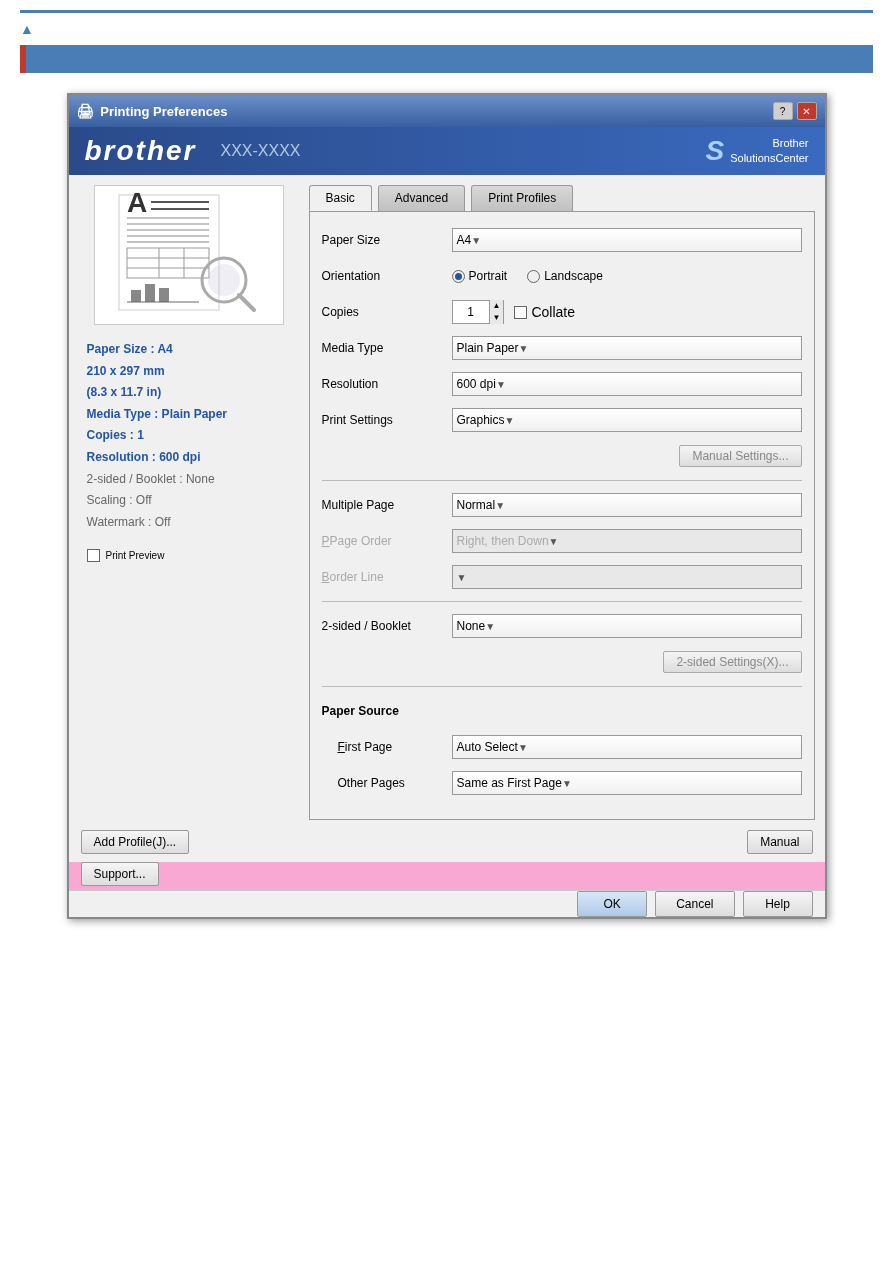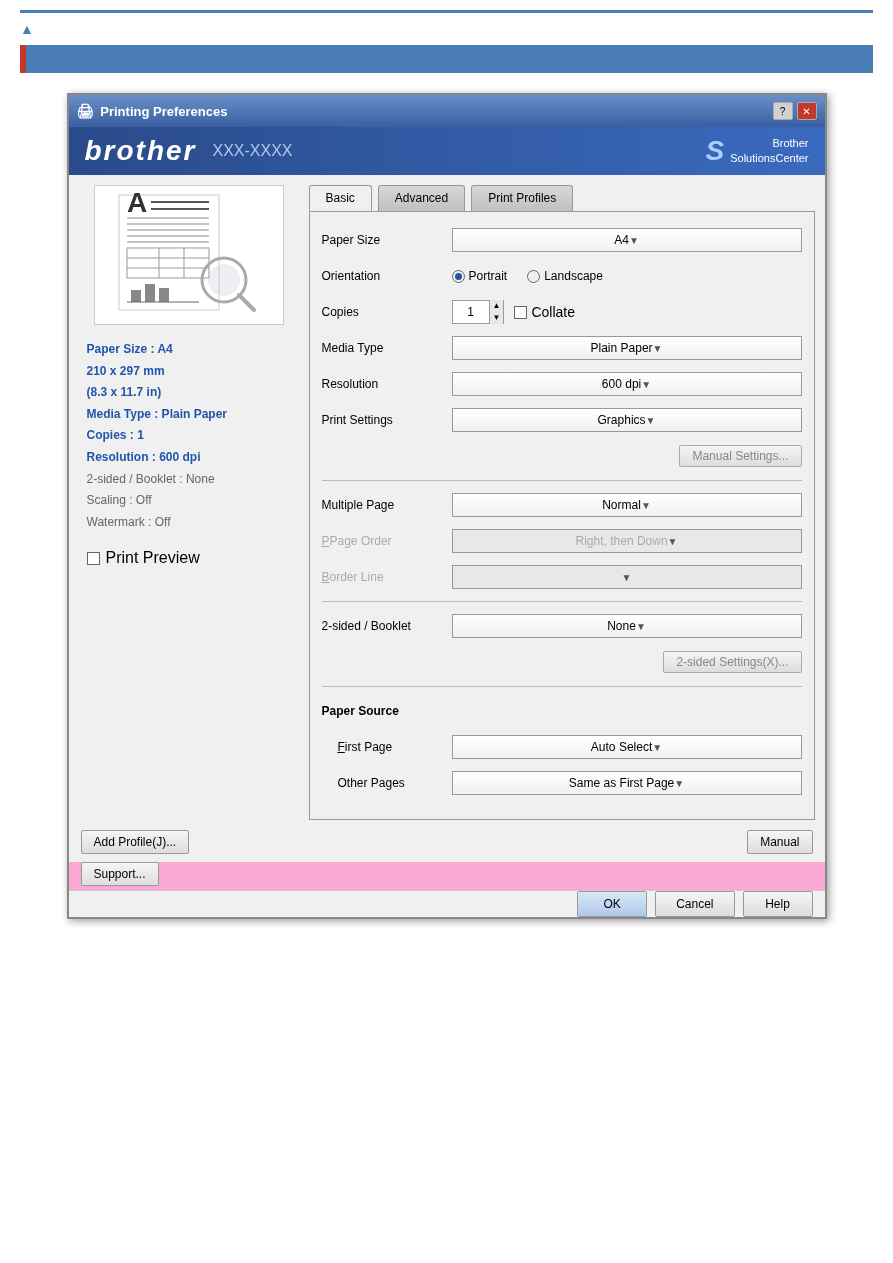--- a/index.html
+++ b/index.html
@@ -89,21 +89,21 @@
     .brother-logo {
       color: #fff;
       font-size: 28px;
       font-weight: bold;
       font-style: italic;
       letter-spacing: 2px;
     }
     .printer-model {
       color: #b0c8e8;
       font-size: 16px;
-      margin-left: 16px;
+      margin-left: 24px;
     }
     .solutions-center {
       display: flex;
       align-items: center;
       gap: 6px;
       color: #fff;
       font-size: 12px;
       text-align: right;
     }
     .solutions-icon {
@@ -224,21 +224,21 @@
     .select-box {
       width: 100%;
       height: 24px;
       border: 1px solid #999;
       background: linear-gradient(to bottom, #fff, #f0f0f0);
       font-size: 12px;
       padding: 2px 4px;
       cursor: pointer;
       display: flex;
       align-items: center;
-      justify-content: center;
+      justify-content: flex-start;
       position: relative;
     }
     .select-arrow {
       font-size: 10px;
       color: #555;
     }
 
     
     .radio-group {
       display: flex;
@@ -448,21 +448,21 @@
         <div class="info-blue">Media Type : Plain Paper</div>
         <div class="info-blue">Copies : 1</div>
         <div class="info-blue">Resolution : 600 dpi</div>
         <div class="info-gray">2-sided / Booklet : None</div>
         <div class="info-gray">Scaling : Off</div>
         <div class="info-gray">Watermark : Off</div>
       </div>
 
       <div class="print-preview-row">
         <div class="checkbox-box"></div>
-        <span style="font-size:16px;">Print Preview</span>
+        <span style="font-size:10px;">Print Preview</span>
       </div>
     </div>
 
     <div class="right-panel">
 
       <div class="tabs-row">
         <div class="tab active">Basic</div>
         <div class="tab">Advanced</div>
         <div class="tab">Print Profiles</div>
       </div>

